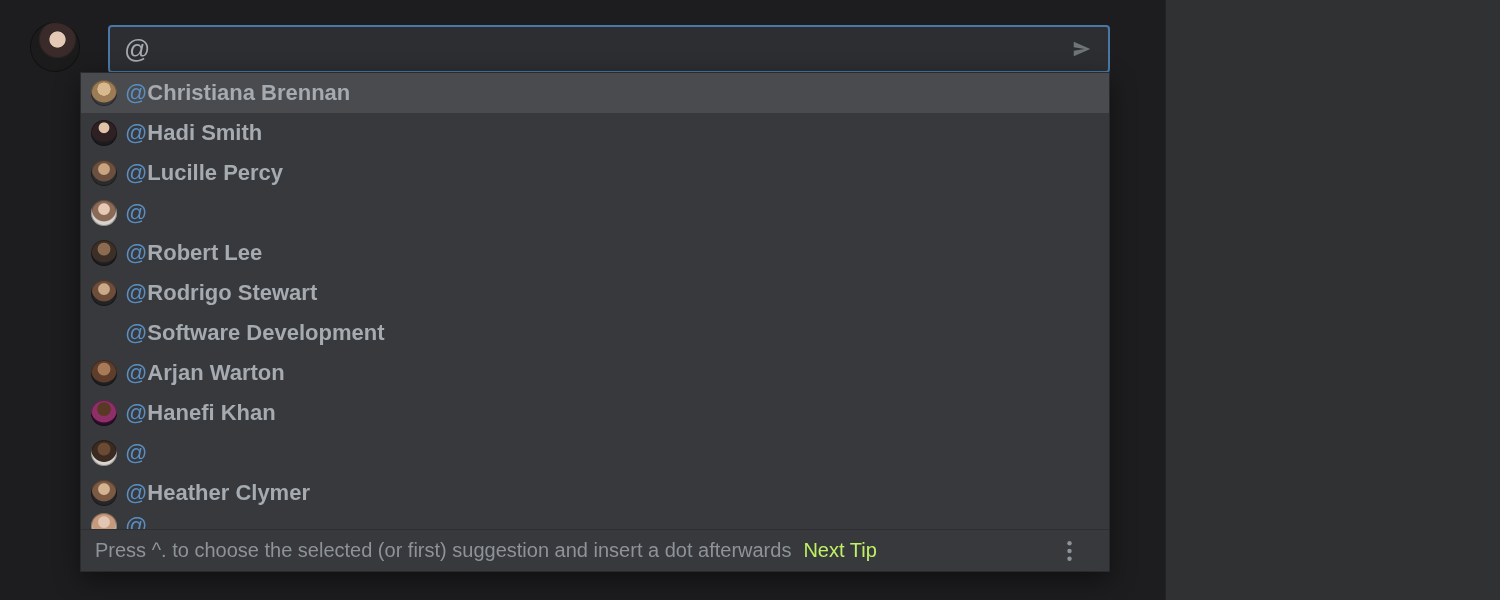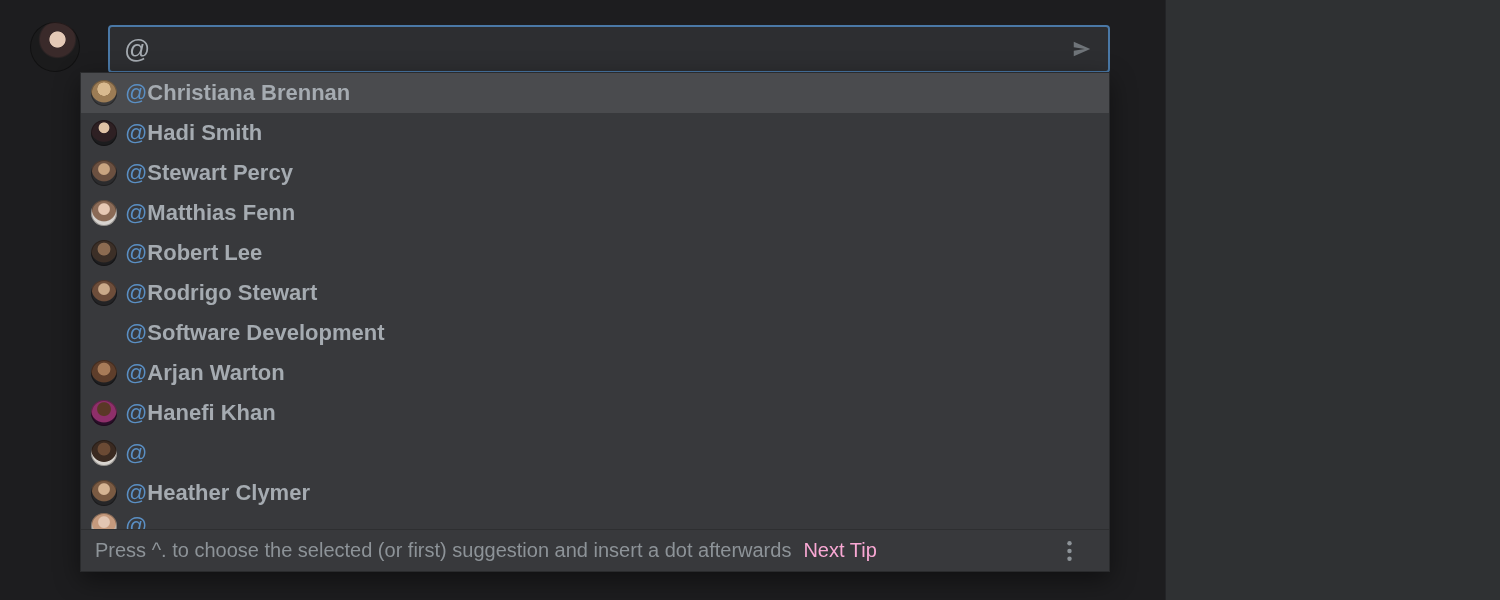--- a/index.html
+++ b/index.html
@@ -118,21 +118,21 @@
     .tip-bar {
       margin-top: auto;
       height: 42px;
       border-top: 1px solid #2e2f31;
       display: flex;
       align-items: center;
       padding: 0 26px 0 14px;
       font-size: 20px;
       color: #8d9398;
     }
-    .tip-link { color: #f9a8d4; margin-left: 12px; cursor: pointer; }
+    .tip-link { color: #bef264; margin-left: 12px; cursor: pointer; }
     .tip-more {
       margin-left: auto;
       width: 28px;
       height: 28px;
       display: flex;
       align-items: center;
       justify-content: center;
       color: #8d9398;
     }
     .tip-more svg { width: 5px; height: 20px; }
@@ -180,27 +180,26 @@
 
       <div class="suggest-row">
         <span class="row-avatar av1"></span>
         <span class="at">@</span>
         <span class="row-name">Hadi Smith</span>
       </div>
 
       <div class="suggest-row">
         <span class="row-avatar av2"></span>
         <span class="at">@</span>
-        <span class="row-name">Stewart Percy</span>
+        <span class="row-name">Lucille Percy</span>
       </div>
 
       <div class="suggest-row">
         <span class="row-avatar av3"></span>
         <span class="at">@</span>
-        <span class="row-name">Matthias Fenn</span>
       </div>
 
       <div class="suggest-row">
         <span class="row-avatar av4"></span>
         <span class="at">@</span>
         <span class="row-name">Robert Lee</span>
       </div>
 
       <div class="suggest-row">
         <span class="row-avatar av5"></span>

